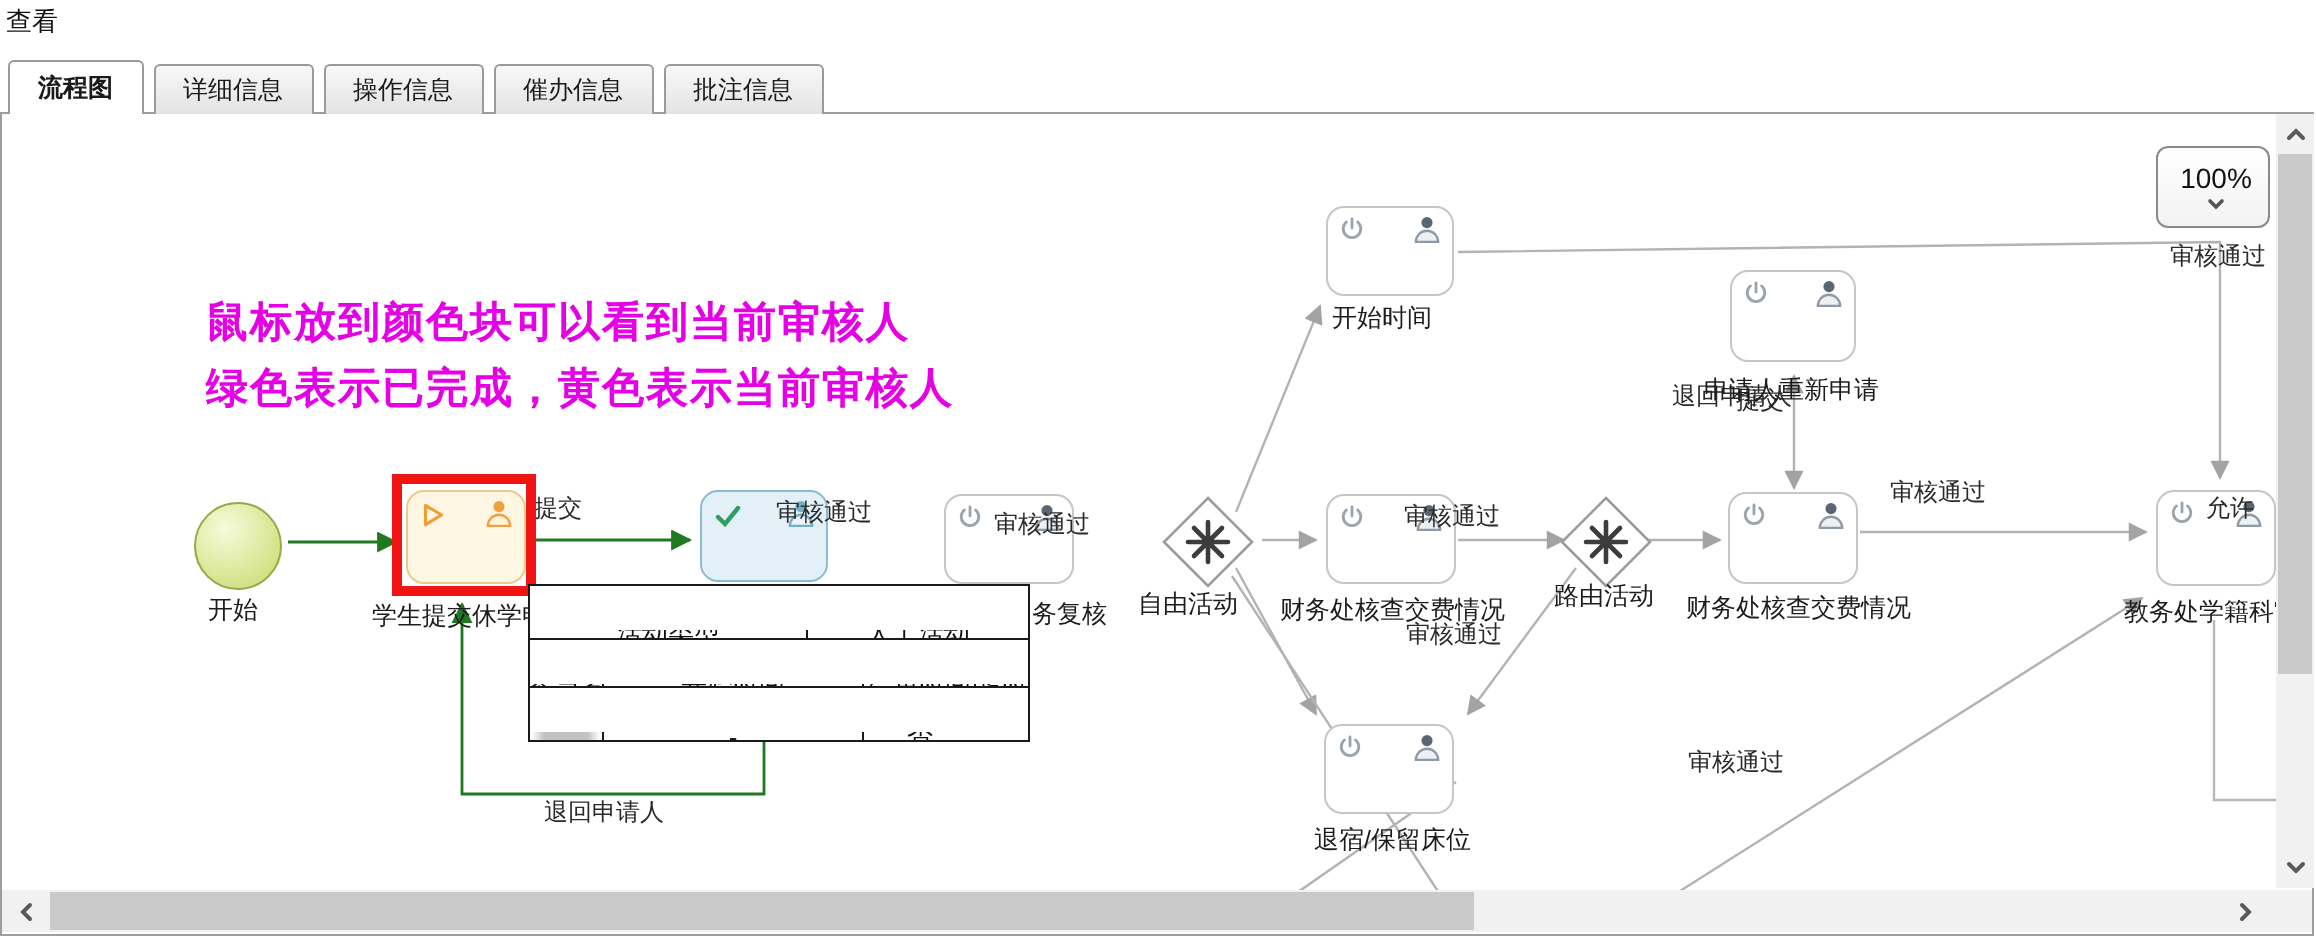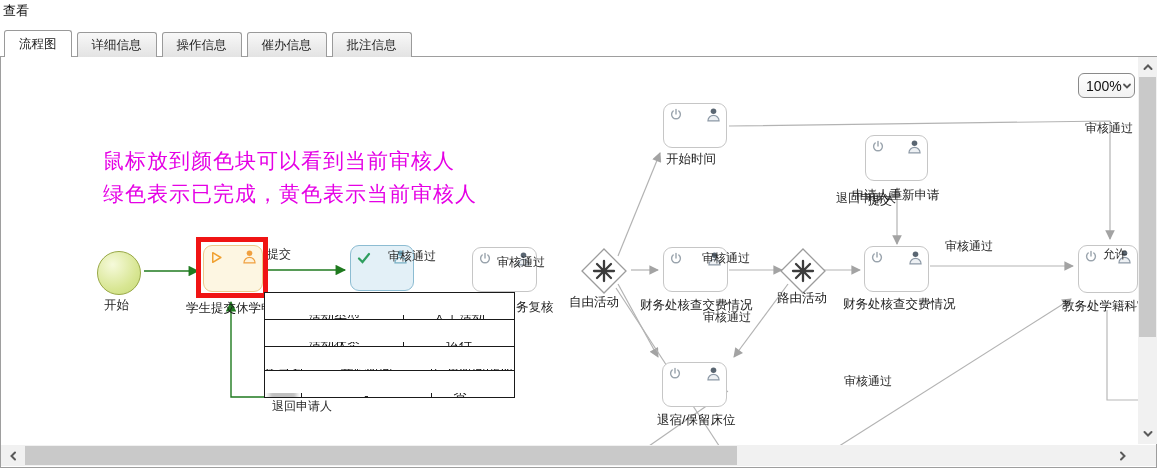--- a/index.html
+++ b/index.html
@@ -9,25 +9,25 @@
     -webkit-font-smoothing:antialiased;
   }
   .page-title{position:absolute;left:3px;top:2px;font-size:13px;color:#111;}
   
   .tabbar{position:absolute;top:30px;left:4px;height:27px;display:flex;gap:5px;align-items:flex-end;z-index:6;}
   .tab{
     height:25px;line-height:25px;padding:0 14px;font-size:12.5px;color:#1a1a1a;
     border:1px solid #9a9a9a;border-bottom:none;border-radius:3px 3px 0 0;
     background:linear-gradient(#f8f8f8,#e3e3e3);box-sizing:border-box;cursor:default;white-space:nowrap;
   }
-  .tab.active{height:27px;line-height:27px;background:#fff;}
+  .tab.active{height:27px;line-height:27px;background:#fff;font-weight:bold;}
   
   .panel{position:absolute;left:0;top:56px;width:1157px;height:412px;border:1px solid #9e9e9e;box-sizing:border-box;background:#fff;z-index:0;}
   
-  .note{position:absolute;left:103px;z-index:4;font-size:21px;font-weight:normal;color:#e500e5;letter-spacing:1px;white-space:nowrap;}
+  .note{position:absolute;left:103px;z-index:4;font-size:21px;font-weight:bold;color:#e500e5;letter-spacing:1px;white-space:nowrap;}
   
   .edges{position:absolute;left:0;top:0;z-index:1;pointer-events:none;}
   
   .node{position:absolute;box-sizing:border-box;border-radius:9px;background:#fff;border:1.4px solid #c6c6c6;z-index:2;}
   .node.yellow{background:#fdf6e2;border-color:#ecca8a;}
   .node.blue{background:#e3f0f7;border-color:#8cbcd2;}
   .ic{position:absolute;width:15px;height:15px;}
   .ic.tl{left:5px;top:4px;}
   .ic.tr{right:5px;top:3px;}
   .startnode{position:absolute;left:97px;top:251px;width:44px;height:44px;border-radius:50%;z-index:2;
@@ -40,23 +40,23 @@
   .tooltip{position:absolute;left:264px;top:292px;width:251px;background:#fff;border:1.5px solid #1a1a1a;box-sizing:border-box;z-index:9;font-size:13px;color:#111;}
   .trow{display:grid;}
   .trow.r2{grid-template-columns:139px auto;height:27px;}
   .trow.r4{grid-template-columns:37px 130px 56px auto;height:24px;}
   .trow.vals{height:26px;}
   .tcell{border-right:1px solid #1a1a1a;border-bottom:1px solid #1a1a1a;display:flex;align-items:center;justify-content:center;overflow:hidden;white-space:nowrap;margin-top:22px;}
   .tcell.last{border-right:none;}
   .trow.bottom .tcell{border-bottom:none;}
   .redact{display:inline-block;width:28px;height:12px;background:#c0c0c0;border-radius:3px;filter:blur(2px);}
   
-  .zoomdd{position:absolute;left:1078px;top:73px;width:57px;height:25px;border:1px solid #8a8a8a;border-radius:6px;
-    background:linear-gradient(#ffffff,#f2f2f2);z-index:7;display:flex;align-items:center;justify-content:space-between;
-    padding:0 4px 0 7px;box-sizing:border-box;font-size:14px;color:#111;cursor:default;}
+  .zoomdd{position:absolute;left:1078px;top:73px;width:57px;height:41px;border:1px solid #8a8a8a;border-radius:6px;
+    background:linear-gradient(#ffffff,#f2f2f2);z-index:7;display:flex;align-items:center;justify-content:center;
+    padding:0 4px 0 7px;box-sizing:border-box;font-size:14px;color:#111;cursor:default;flex-direction:column;}
   
   .hscroll{position:absolute;left:1px;top:445px;width:1155px;height:21px;background:#f1f1f1;z-index:8;}
   .hthumb{position:absolute;left:24px;top:1px;width:712px;height:19px;background:#c9c9c9;}
   .sbtn{position:absolute;width:24px;height:21px;display:flex;align-items:center;justify-content:center;}
   .sbtn.left{left:0;top:0;}
   .sbtn.right{left:1110px;top:0;}
   .vscroll{position:absolute;left:1138px;top:57px;width:19px;height:387px;background:#f1f1f1;z-index:8;}
   .vthumb{position:absolute;left:1px;top:20px;width:17px;height:260px;background:#c9c9c9;}
   .vbtn{position:absolute;left:0;width:19px;height:20px;display:flex;align-items:center;justify-content:center;}
   .vbtn.up{top:0;}
@@ -285,24 +285,20 @@
 <span class="elbl" style="left:272px;top:398px">退回申请人</span>
 
 <div class="note" style="top:147px">鼠标放到颜色块可以看到当前审核人</div>
 <div class="note" style="top:180px">绿色表示已完成，黄色表示当前审核人</div>
 
 <div class="tooltip">
   <div class="trow r2">
     <div class="tcell">活动类型</div>
     <div class="tcell last">人工活动</div>
   </div>
-  <div class="trow r2">
-    <div class="tcell">活动状态</div>
-    <div class="tcell last">运行</div>
-  </div>
   <div class="trow r4">
     <div class="tcell">参与者</div>
     <div class="tcell">开始时间</div>
     <div class="tcell">结束时间</div>
     <div class="tcell last">超时</div>
   </div>
   <div class="trow r4 vals bottom">
     <div class="tcell">
         <span class="redact"></span>
       </div>

